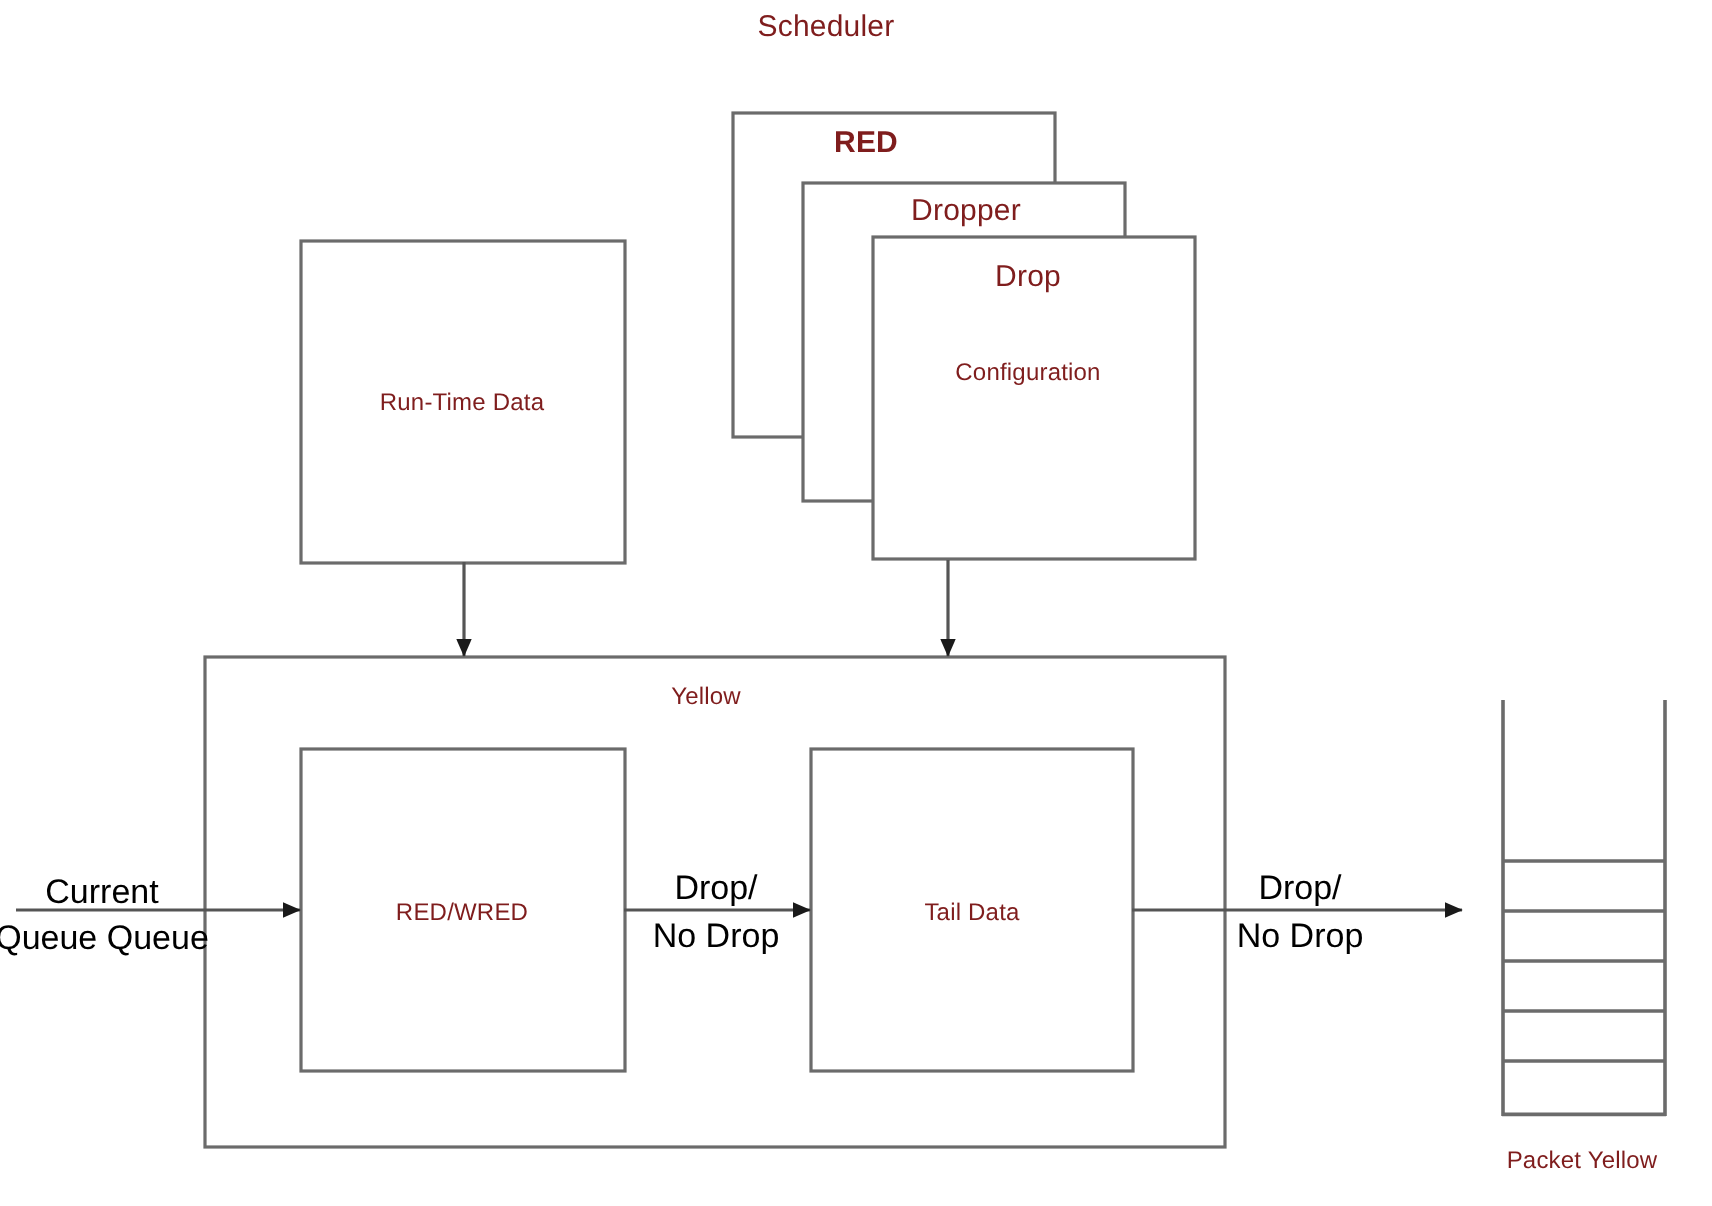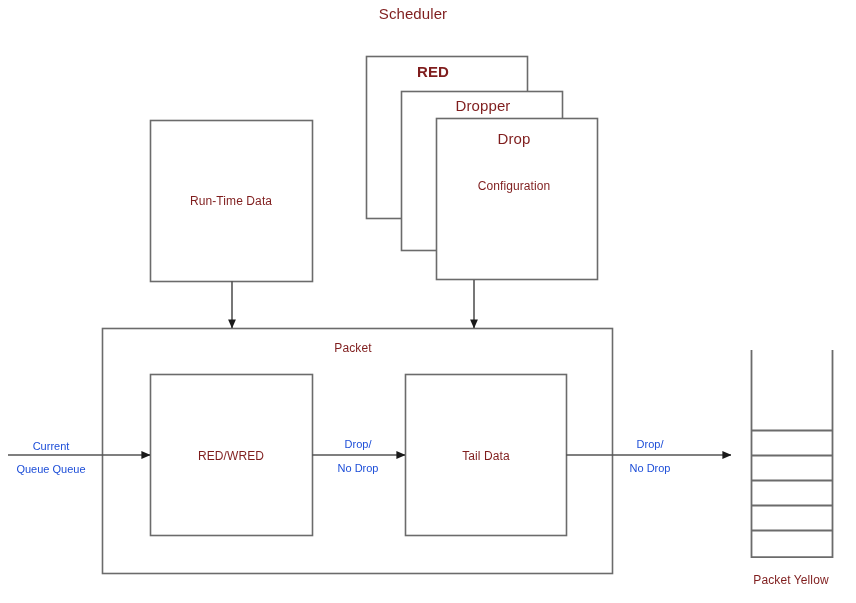--- a/index.html
+++ b/index.html
@@ -36,23 +36,23 @@
     letter-spacing: 0.1px;
   }
   .lbl.center {
     transform: translate(-50%, -50%);
   }
   .lbl.big {
     font-size: 12px;
   }
   .edge-label {
     position: absolute;
-    color: #1d4ed8;
+    color: #000000;
     font-family: "Liberation Sans", sans-serif;
-    font-size: 11px;
+    font-size: 17px;
     line-height: 19px;
     white-space: pre;
     text-align: center;
     transform: translate(-50%, -50%);
     font-weight: 400;
   }
 </style>
 </head>
 <body>
 
@@ -100,21 +100,21 @@
   <div class="lbl center" style="left:433px; top:72px;font-weight:bold;">RED</div>
 
   <div class="lbl center" style="left:483px; top:106px;">Dropper</div>
 
   <div class="lbl center" style="left:514px; top:139px;">Drop</div>
 
   <div class="lbl center big" style="left:514px; top:186px;">Configuration</div>
 
   <div class="lbl center big" style="left:231px; top:201px;">Run-Time Data</div>
 
-  <div class="lbl center big" style="left:353px; top:348px;">Packet</div>
+  <div class="lbl center big" style="left:353px; top:348px;">Yellow</div>
 
   <div class="lbl center big" style="left:231px; top:456px;">RED/WRED</div>
 
   <div class="lbl center big" style="left:486px; top:456px;">Tail Data</div>
 
   <div class="edge-label" style="left:51px; top:446px;">Current</div>
   <div class="edge-label" style="left:51px; top:469px;">Queue Queue</div>
 
   <div class="edge-label" style="left:358px; top:444px;">Drop/</div>
   <div class="edge-label" style="left:358px; top:468px;">No Drop</div>

